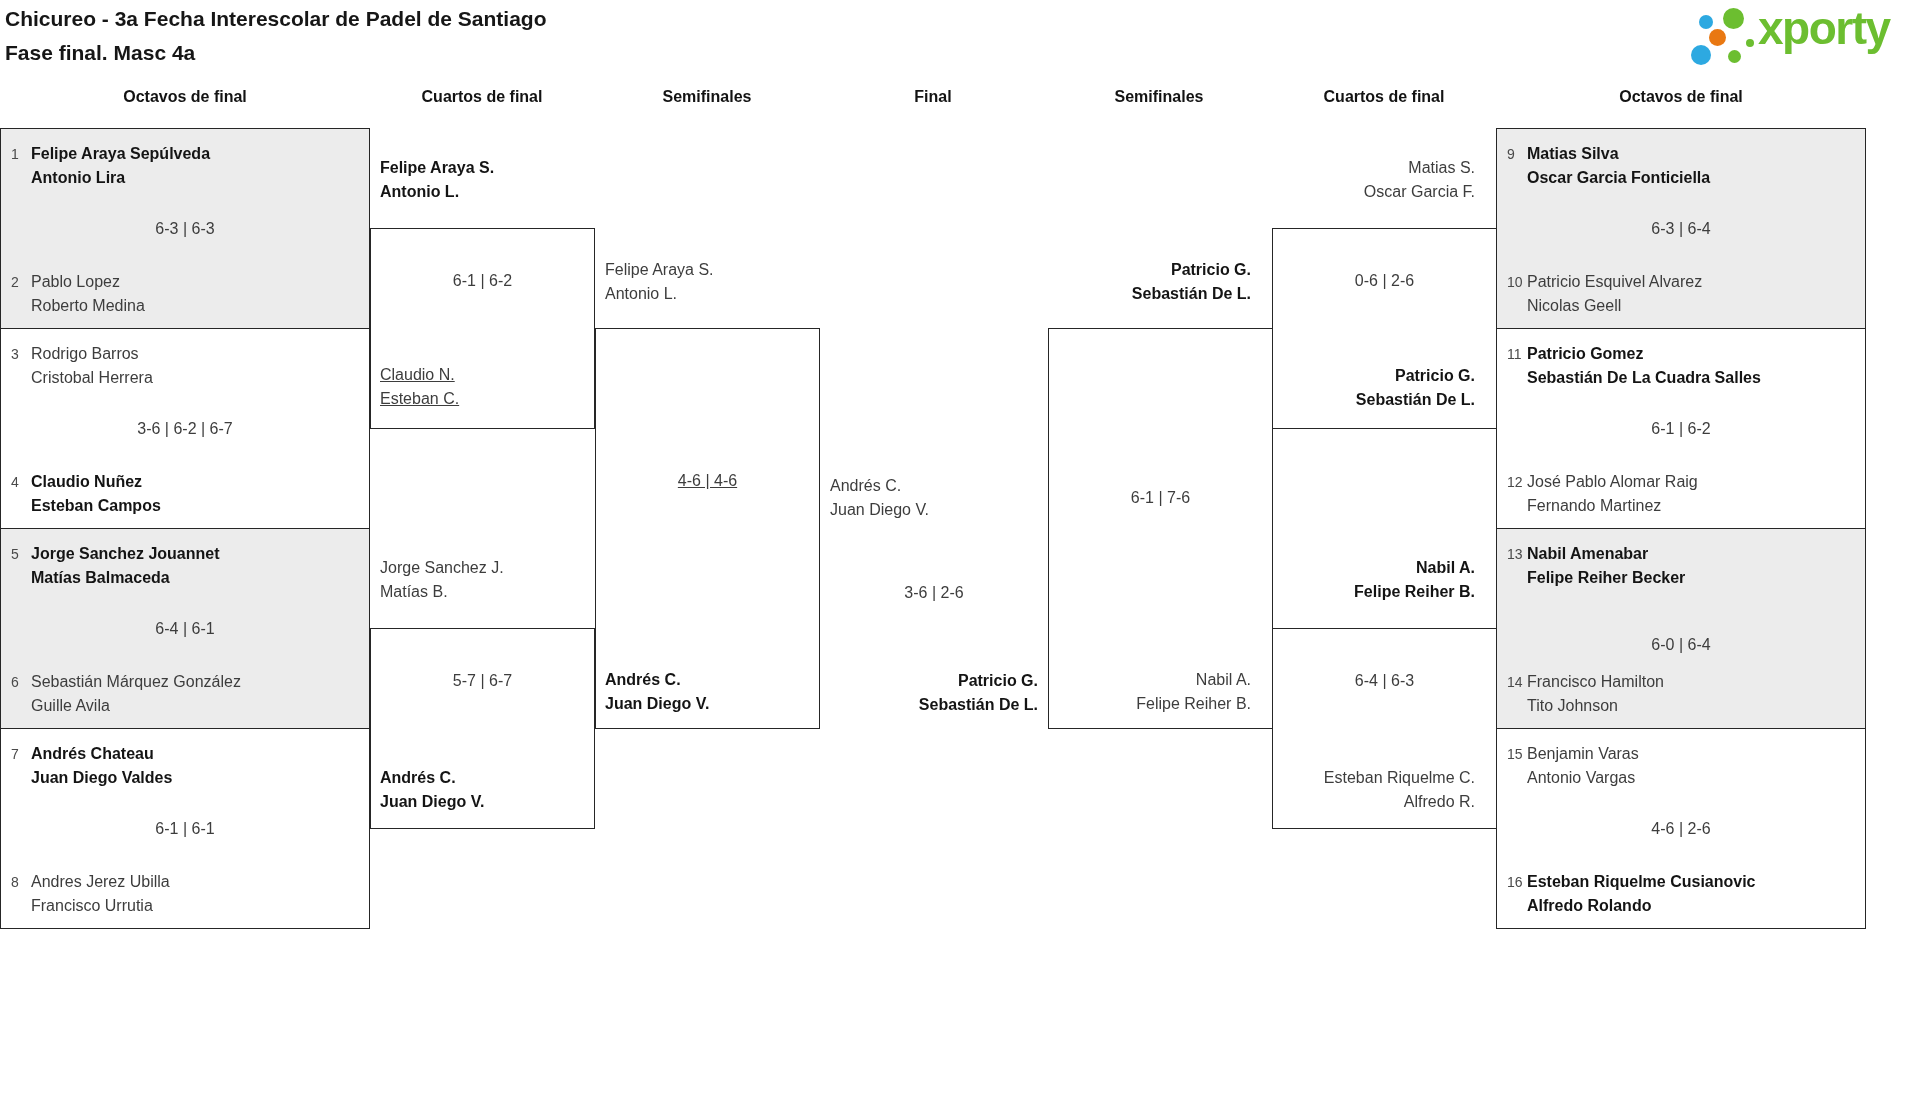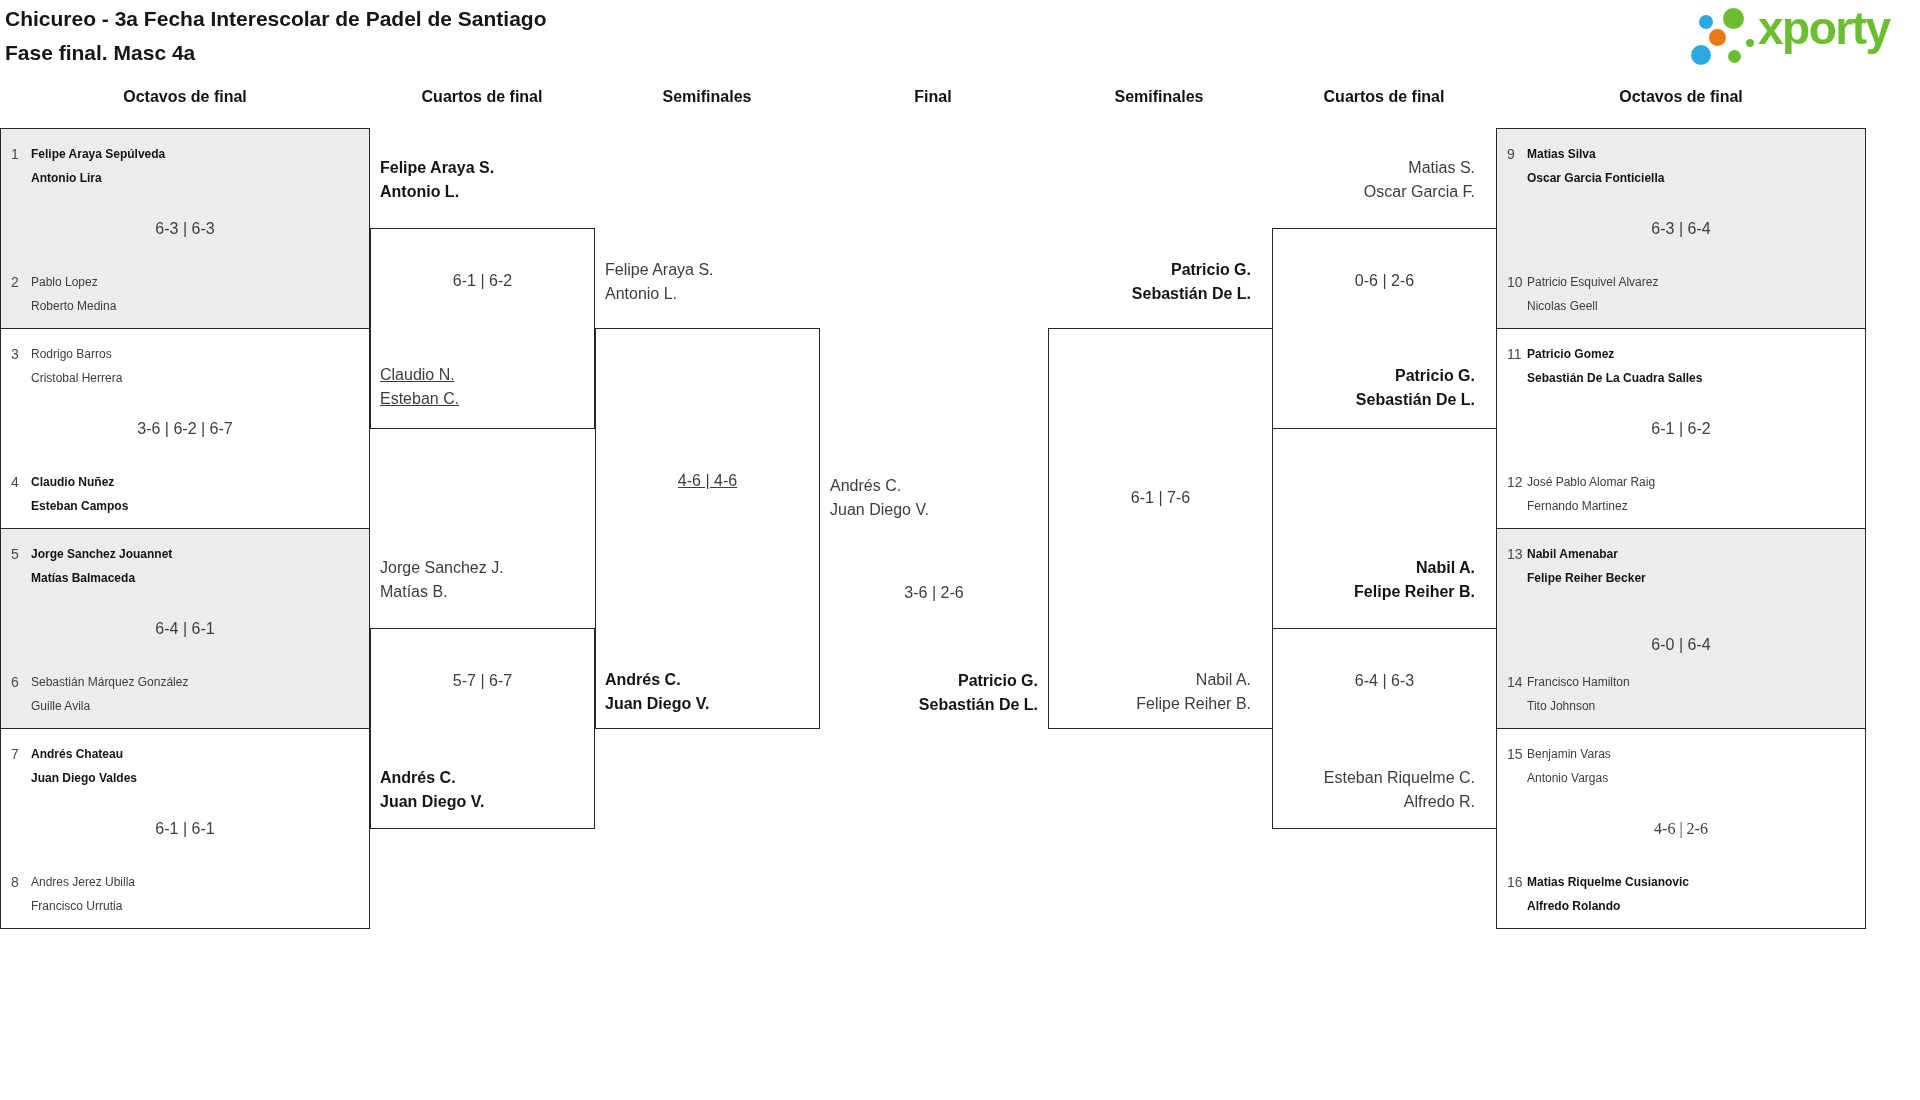--- a/index.html
+++ b/index.html
@@ -18,21 +18,21 @@
     font-size:16px;font-weight:600;color:#131313;white-space:nowrap;
   }
   
   .m16{
     position:absolute;width:370px;height:201px;box-sizing:border-box;
     border:1px solid #262626;background:#fff;
   }
   .m16.gray{background:#ececec;}
   .trow{position:absolute;left:10px;display:flex;}
   .seed{width:20px;flex:none;font-size:14px;color:#4a4a4a;padding-top:4px;}
-  .tnames{font-size:12px;line-height:24px;color:#3d3d3d;white-space:nowrap;}
+  .tnames{font-size:16px;line-height:24px;color:#3d3d3d;white-space:nowrap;}
   .tnames div{height:24px;}
   .tnames.b,.tpair.b{font-weight:700;color:#141414;}
   .mscore{
     position:absolute;left:0;width:100%;text-align:center;
     font-size:16px;line-height:24px;color:#3d3d3d;white-space:nowrap;
   }
   
   .rmatch{position:absolute;width:225px;height:700px;}
   .rrect{
     position:absolute;left:0;top:100px;width:225px;box-sizing:border-box;
@@ -207,25 +207,25 @@
 </div>
 
 <div class="m16" style="left:1496px;top:728px;">
   <div class="trow" style="top:13px;">
       <span class="seed">15</span>
     <span class="tnames">
         <div>Benjamin Varas</div>
         <div>Antonio Vargas</div>
       </span>
     </div>
-  <div class="mscore" style="top:88px;font-family:Liberation Serif, serif;">4-6 | 2-6</div>
+  <div class="mscore" style="top:88px;">4-6 | 2-6</div>
   <div class="trow" style="top:141px;">
       <span class="seed">16</span>
     <span class="tnames b">
-        <div>Matias Riquelme Cusianovic</div>
+        <div>Esteban Riquelme Cusianovic</div>
         <div>Alfredo Rolando</div>
       </span>
     </div>
 </div>
 
 <div class="rmatch qf" style="left:370px;top:128px;">
   <div class="tpair b" style="top:28px;">
       <div>Felipe Araya S.</div>
       <div>Antonio L.</div>
     </div>

